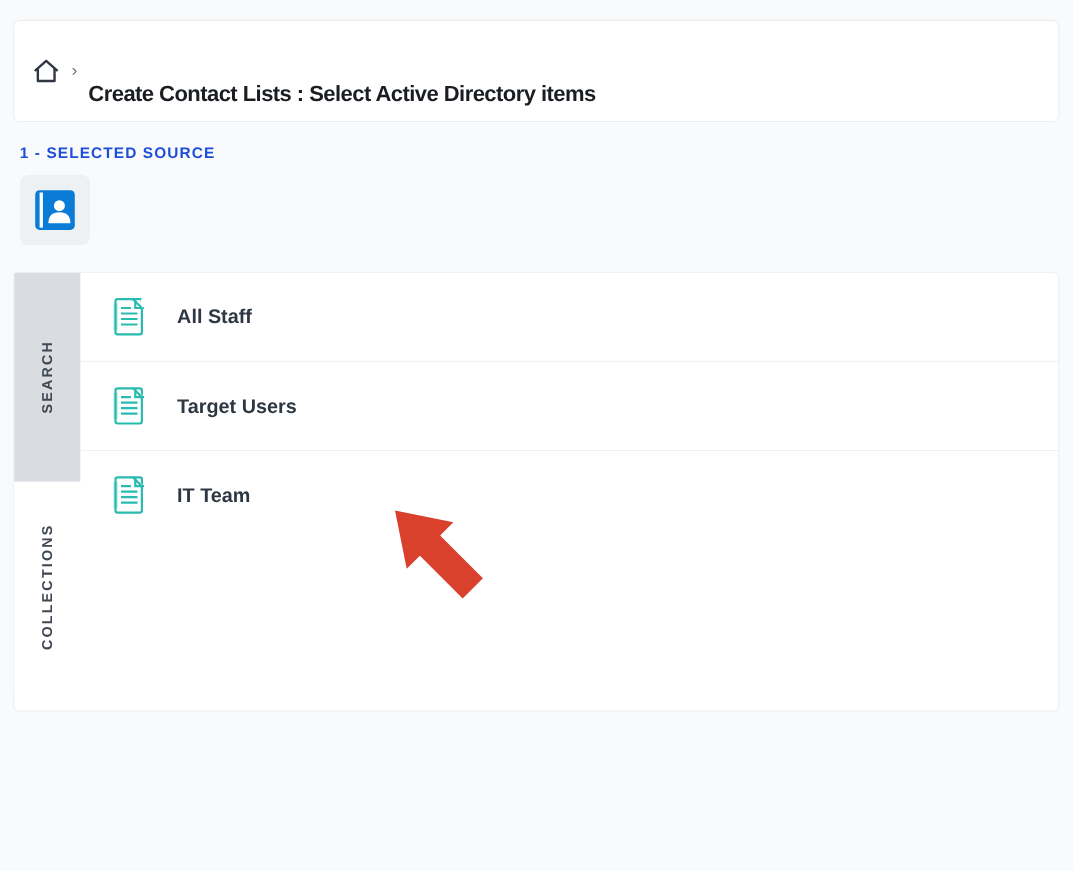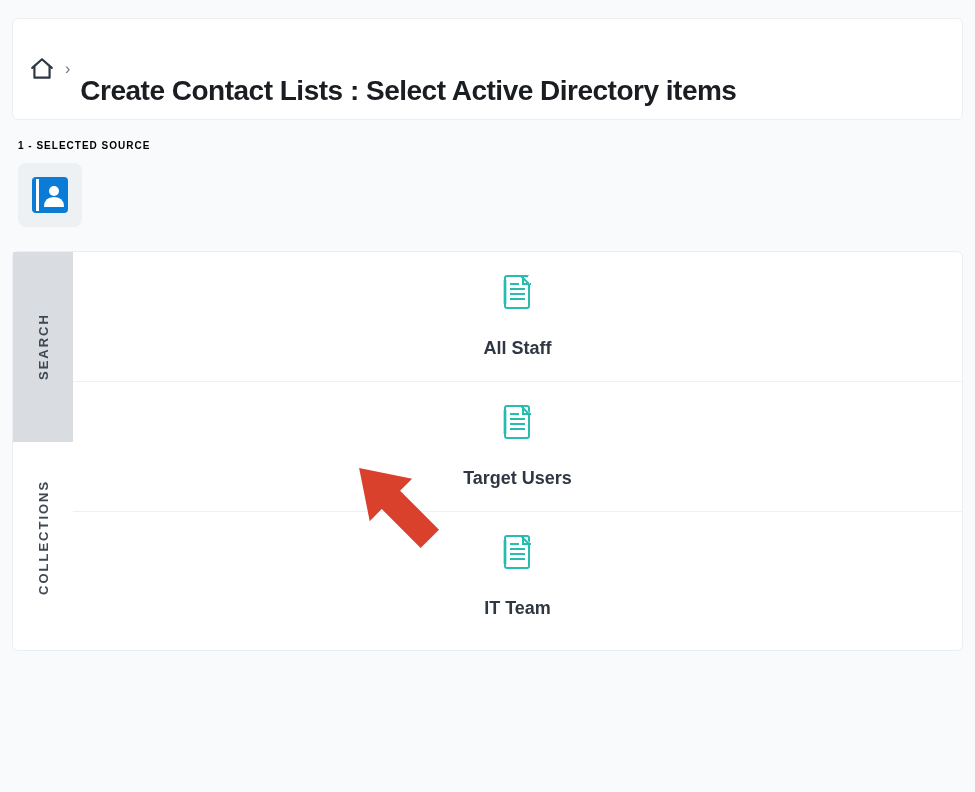--- a/index.html
+++ b/index.html
@@ -12,33 +12,33 @@
     border: 1px solid #eceff2;
     border-radius: 6px;
     padding: 12px 16px;
     display: flex;
     align-items: center;
     gap: 10px;
   }
   .home-icon svg { display: block; }
   .chevron { color: #6b7785; font-size: 16px; }
   .breadcrumb-title {
-    font-size: 28px;
+    font-size: 20px;
     font-weight: 800;
     color: #1a1d21;
     letter-spacing: -0.5px;
     margin-top: 44px;
   }
 
   
   .step-label {
     margin: 20px 0 12px 6px;
-    font-size: 10px;
+    font-size: 14px;
     font-weight: 800;
-    color: #000000;
+    color: #1d4ed8;
     letter-spacing: 1px;
   }
 
   
   .source-icon-chip {
     width: 64px;
     height: 64px;
     margin-left: 6px;
     margin-bottom: 24px;
     border-radius: 8px;
@@ -78,21 +78,20 @@
   .side-tab-inactive { background: #fff; height: 190px; }
 
   .list-area { flex: 1; }
   .list-row {
     display: flex;
     align-items: center;
     gap: 28px;
     padding: 22px 30px;
     border-bottom: 1px solid #eef1f3;
     cursor: pointer;
-    flex-direction: column;
   }
   .list-row:last-child { border-bottom: none; }
   .list-row-icon svg { display: block; }
   .list-row-label { font-size: 18px; font-weight: 700; color: #2e3742; }
 
   
   .annotation-arrow {
     position: absolute;
     left: 330px;
     top: 190px;

